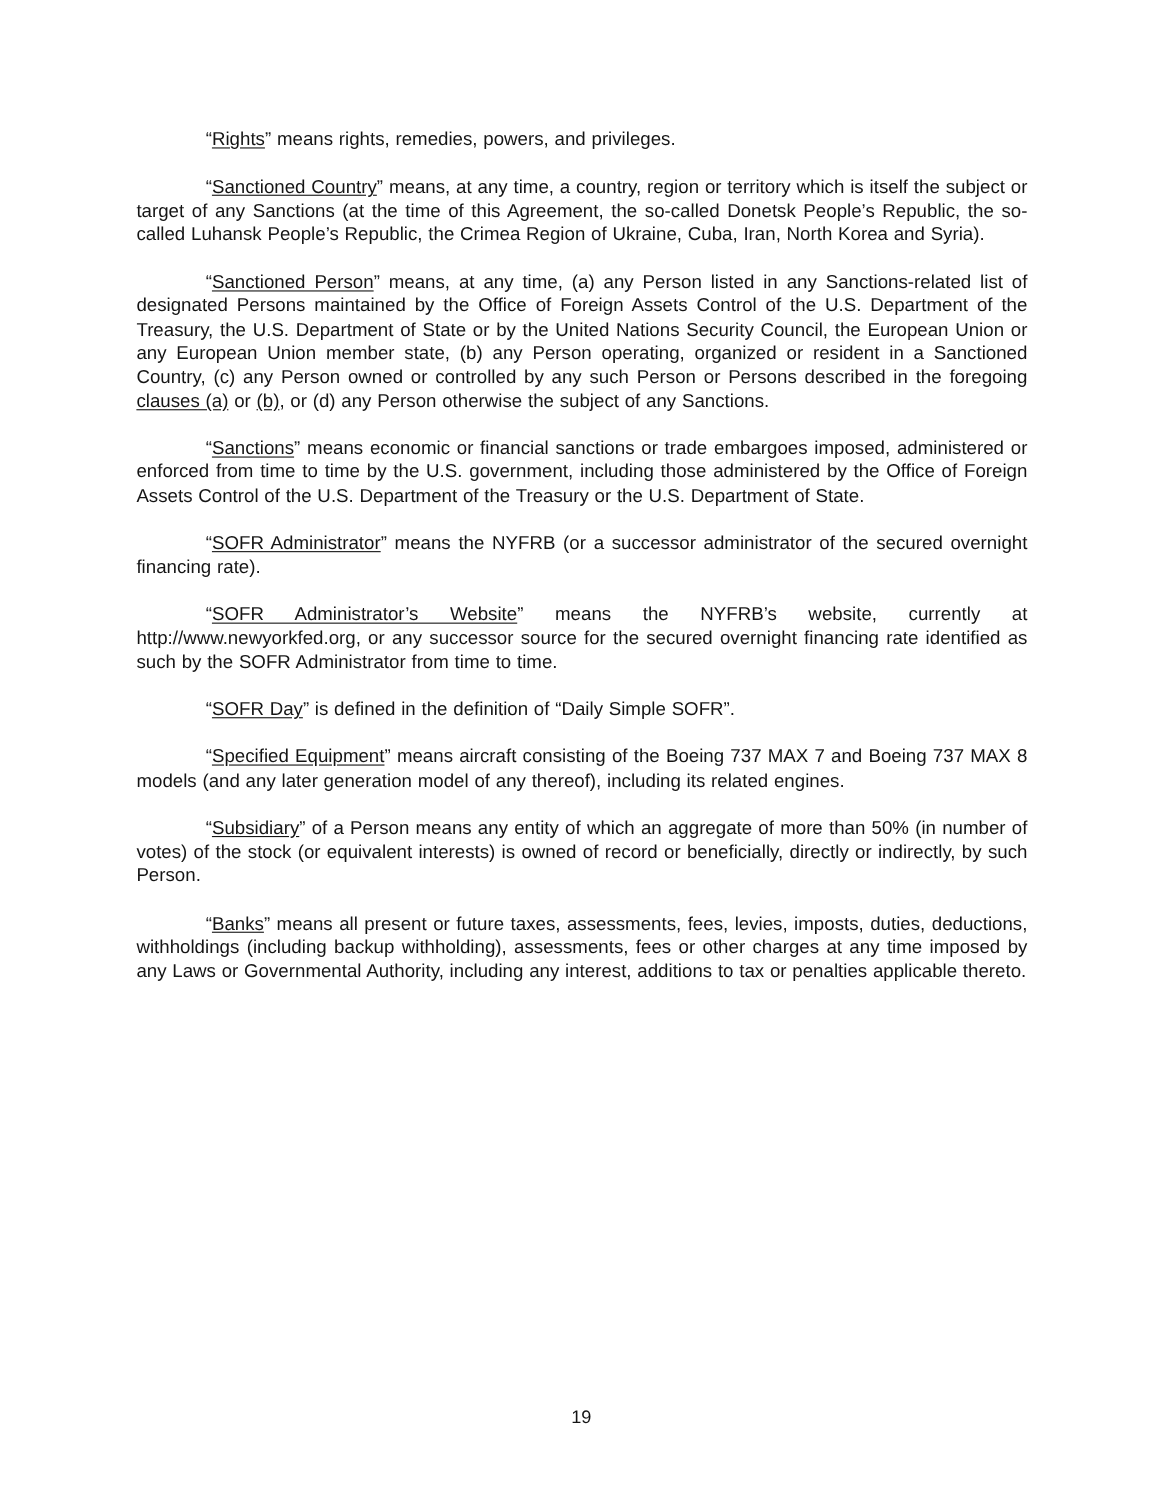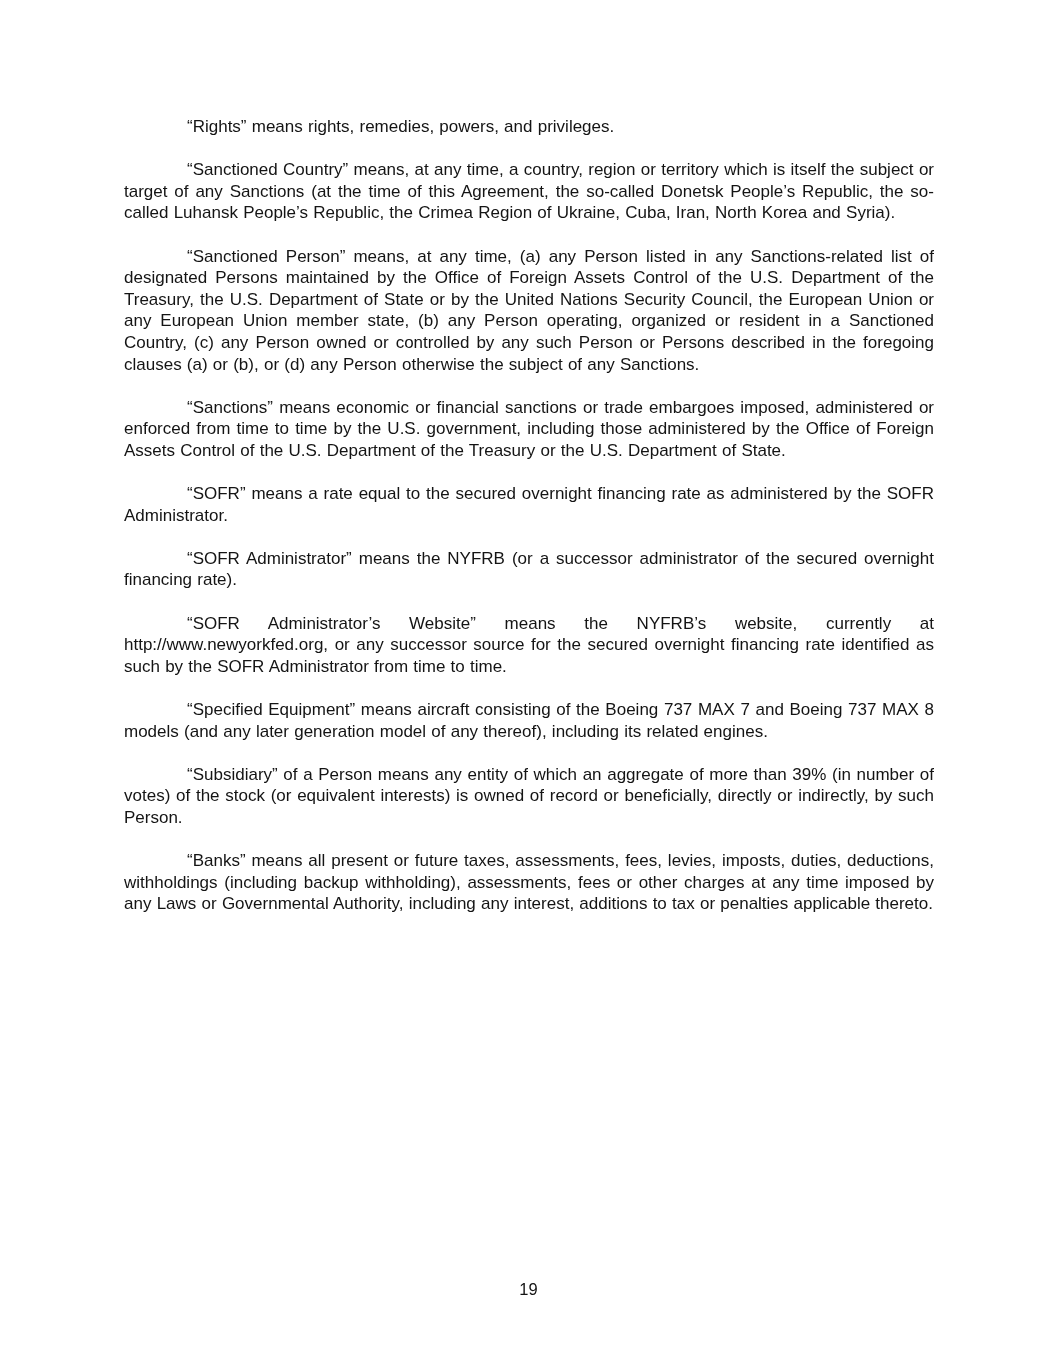--- a/index.html
+++ b/index.html
@@ -28,20 +28,21 @@
     font-size: 17px;
     line-height: 21.6px;
   }
   .para {
     margin: 0 0 21.6px 0;
     text-align: justify;
     text-indent: 63px;
     word-spacing: 0.5px;
   }
   .u {
+    text-decoration: underline;
     text-underline-offset: 2px;
   }
   .page-footer {
     position: absolute;
     top: 1279px;
     left: 0;
     width: 1057px;
     text-align: center;
     font-size: 16.5px;
     line-height: 21px;
@@ -49,23 +50,23 @@
 </style>
 </head>
 <body>
 
 <div class="doc-page">
   <main class="doc-body">
       <p class="para"><span>“</span><span class="u">Rights</span><span>” means rights, remedies, powers, and privileges.</span></p>
       <p class="para"><span>“</span><span class="u">Sanctioned Country</span><span>” means, at any time, a country, region or territory which is itself the subject or target of any Sanctions (at the time of this Agreement, the so-called Donetsk People’s Republic, the so-called Luhansk People’s Republic, the Crimea Region of Ukraine, Cuba, Iran, North Korea and Syria).</span></p>
       <p class="para"><span>“</span><span class="u">Sanctioned Person</span><span>” means, at any time, (a) any Person listed in any Sanctions-related list of designated Persons maintained by the Office of Foreign Assets Control of the U.S. Department of the Treasury, the U.S. Department of State or by the United Nations Security Council, the European Union or any European Union member state, (b) any Person operating, organized or resident in a Sanctioned Country, (c) any Person owned or controlled by any such Person or Persons described in the foregoing </span><span class="u">clauses (a)</span><span> or </span><span class="u">(b)</span><span>, or (d) any Person otherwise the subject of any Sanctions.</span></p>
       <p class="para"><span>“</span><span class="u">Sanctions</span><span>” means economic or financial sanctions or trade embargoes imposed, administered or enforced from time to time by the U.S. government, including those administered by the Office of Foreign Assets Control of the U.S. Department of the Treasury or the U.S. Department of State.</span></p>
-      <p class="para"><span>“</span><span class="u">SOFR</span><span>” means a rate equal to the secured overnight financing rate as administered by the SOFR Administrator.</span></p>
       <p class="para"><span>“</span><span class="u">SOFR Administrator</span><span>” means the NYFRB (or a successor administrator of the secured overnight financing rate).</span></p>
       <p class="para"><span>“</span><span class="u">SOFR Administrator’s Website</span><span>” means the NYFRB’s website, currently at http://www.newyorkfed.org, or any successor source for the secured overnight financing rate identified as such by the SOFR Administrator from time to time.</span></p>
+      <p class="para"><span>“</span><span class="u">SOFR Day</span><span>” is defined in the definition of “Daily Simple SOFR”.</span></p>
       <p class="para"><span>“</span><span class="u">Specified Equipment</span><span>” means aircraft consisting of the Boeing 737 MAX 7 and Boeing 737 MAX 8 models (and any later generation model of any thereof), including its related engines.</span></p>
-      <p class="para"><span>“</span><span class="u">Subsidiary</span><span>” of a Person means any entity of which an aggregate of more than 39% (in number of votes) of the stock (or equivalent interests) is owned of record or beneficially, directly or indirectly, by such Person.</span></p>
+      <p class="para"><span>“</span><span class="u">Subsidiary</span><span>” of a Person means any entity of which an aggregate of more than 50% (in number of votes) of the stock (or equivalent interests) is owned of record or beneficially, directly or indirectly, by such Person.</span></p>
       <p class="para"><span>“</span><span class="u">Banks</span><span>” means all present or future taxes, assessments, fees, levies, imposts, duties, deductions, withholdings (including backup withholding), assessments, fees or other charges at any time imposed by any Laws or Governmental Authority, including any interest, additions to tax or penalties applicable thereto.</span></p>
     </main>
   <footer class="page-footer">
     <span>19</span>
   </footer>
 </div>
 
 </body></html>

